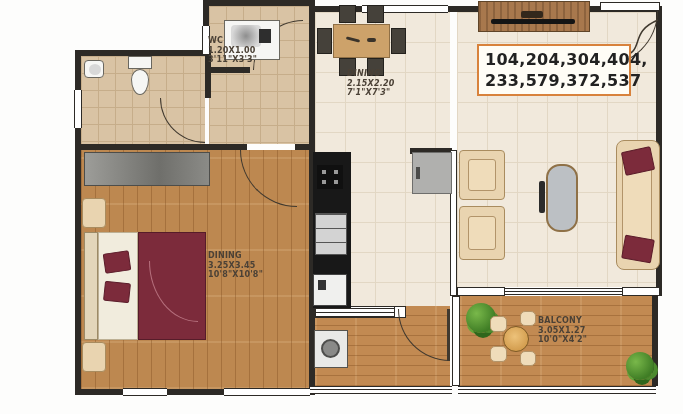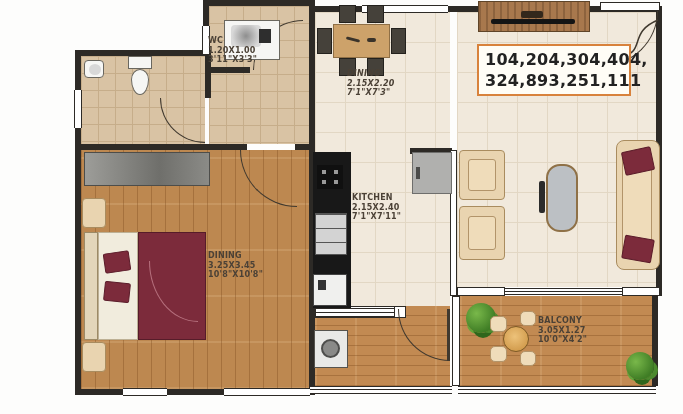--- a/index.html
+++ b/index.html
@@ -138,21 +138,21 @@
     <div class="abs" style="left:33px;top:13px;width:9px;height:4px;background:#3a332a;border-radius:2px;"></div>
   </div>
 
   <div class="abs" style="left:478px;top:1px;width:112px;height:31px;background:#a8784d;border:1.5px solid #5f4428;box-sizing:border-box;background-image:repeating-linear-gradient(90deg,rgba(60,35,15,.25) 0 2px,transparent 2px 7px);">
     <div class="abs" style="left:12px;top:17px;width:84px;height:5px;background:#141414;border-radius:2px;"></div>
     <div class="abs" style="left:42px;top:9px;width:22px;height:7px;background:#33281c;border-radius:2px;"></div>
   </div>
 
   <div class="abs unitbox" style="left:477px;top:44px;width:154px;height:52px;">
     <div>104,204,304,404,</div>
-    <div>324,893,251,111</div>
+    <div>233,579,372,537</div>
   </div>
 
   <div class="abs beige" style="left:459px;top:150px;width:46px;height:50px;">
     <div class="abs cushion" style="left:8px;top:8px;width:28px;height:32px;"></div>
   </div>
   <div class="abs beige" style="left:459px;top:206px;width:46px;height:54px;">
     <div class="abs cushion" style="left:8px;top:9px;width:28px;height:34px;"></div>
   </div>
   <div class="abs" style="left:539px;top:181px;width:6px;height:32px;background:#2b2b2b;border-radius:2px;"></div>
   <div class="abs" style="left:546px;top:164px;width:32px;height:68px;background:#bcc0c4;border:2px solid #8f7147;border-radius:14px;box-sizing:border-box;"></div>
@@ -203,25 +203,20 @@
   <div class="abs lbl" style="left:208px;top:36px;width:88px;">
     <span>WC</span>
     <span>1.20X1.00</span>
     <span>3'11"X3'3"</span>
   </div>
   <div class="abs lbl" style="left:347px;top:69px;width:88px;font-style:italic;">
     <span>DINING</span>
     <span>2.15X2.20</span>
     <span>7'1"X7'3"</span>
   </div>
-  <div class="abs lbl" style="left:352px;top:193px;width:84px;">
-    <span>KITCHEN</span>
-    <span>2.15X2.40</span>
-    <span>7'1"X7'11"</span>
-  </div>
   <div class="abs lbl" style="left:208px;top:251px;width:96px;">
     <span>DINING</span>
     <span>3.25X3.45</span>
     <span>10'8"X10'8"</span>
   </div>
   <div class="abs lbl" style="left:538px;top:316px;width:94px;">
     <span>BALCONY</span>
     <span>3.05X1.27</span>
     <span>10'0"X4'2"</span>
   </div>

